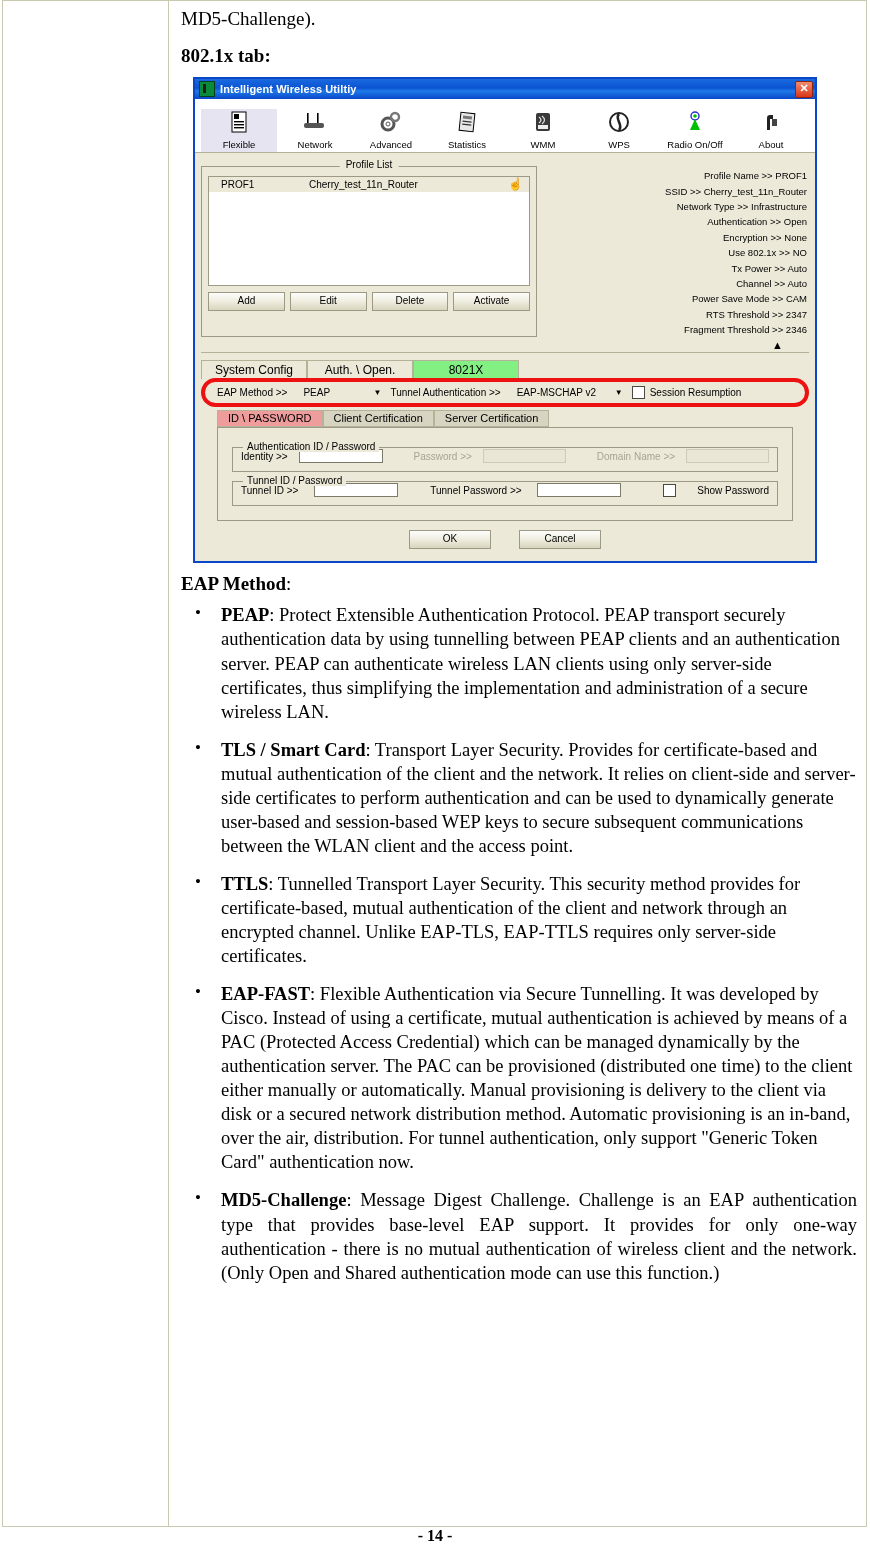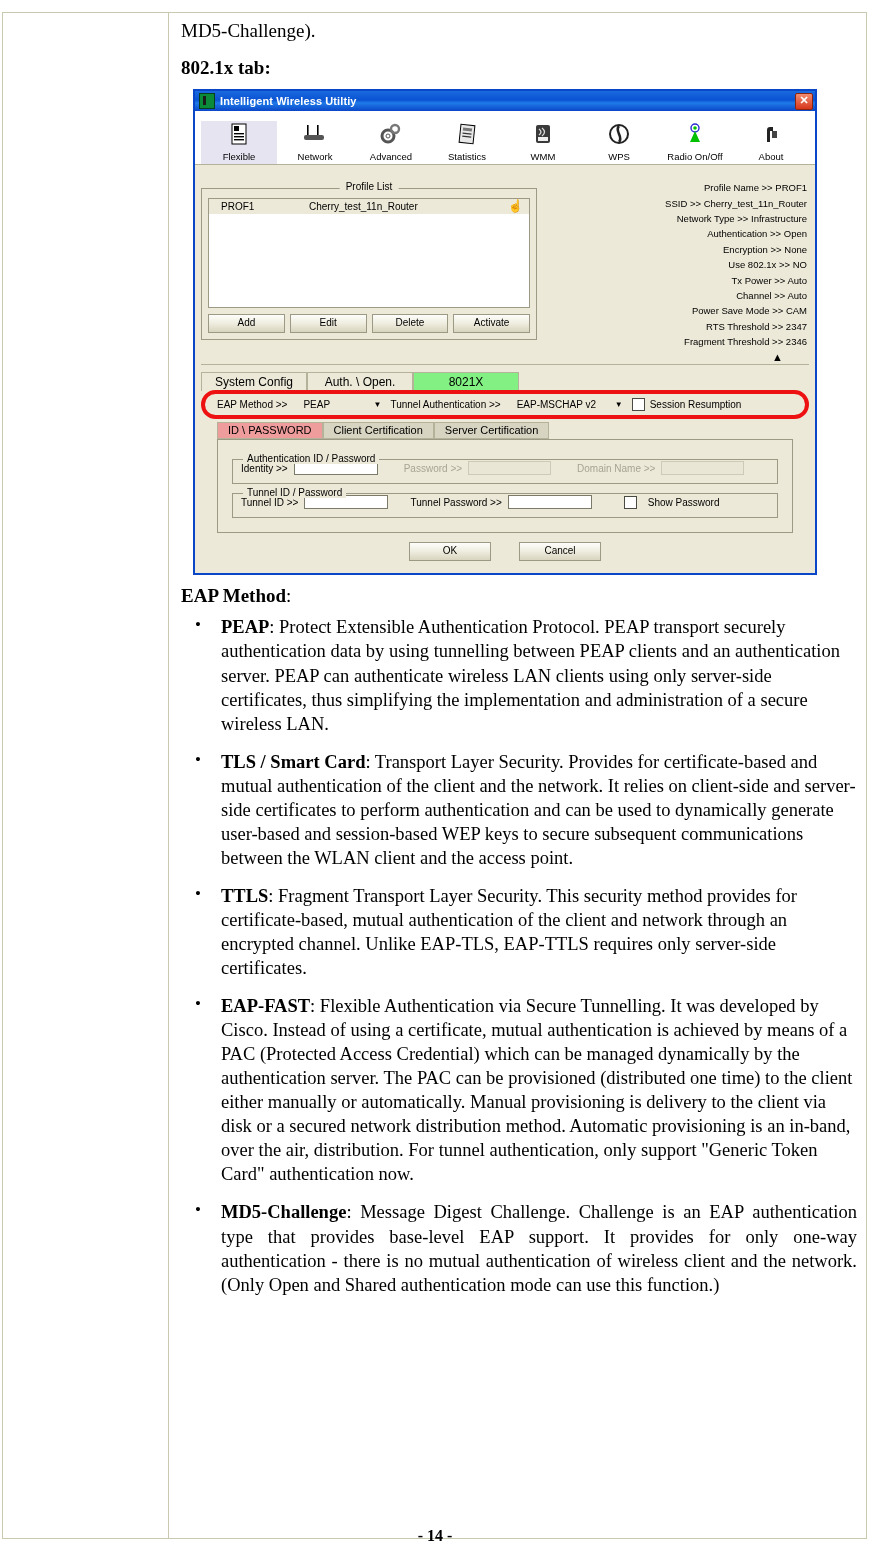--- a/index.html
+++ b/index.html
@@ -12,21 +12,21 @@
     height: 1568px;
     font-family: "Liberation Serif", serif;
     position: relative;
     overflow: hidden;
   }
 
   
   .doc-table {
     position: absolute;
     left: 2px;
-    top: 12px;
+    top: 0px;
     width: 864px;
     height: 1527px;
     border-collapse: collapse;
     table-layout: fixed;
   }
   .doc-table td {
     border: 1px solid #c9c9b0;
     vertical-align: top;
     padding: 0;
   }
@@ -166,21 +166,20 @@
 
   
   .app-body {
     background: #ece9d8;
     padding: 6px 6px 6px 6px;
   }
 
   .panel-row {
     display: flex;
     gap: 1px;
-    align-items: center;
   }
 
   
   .groupbox {
     border: 1px solid #9c9a84;
     position: relative;
     padding: 9px 6px 6px 6px;
     margin-top: 7px;
     background: #ece9d8;
     flex: 0 0 336px;
@@ -367,20 +366,21 @@
     padding: 0 4px;
     font-family: "Liberation Sans", sans-serif;
     font-size: 10px;
   }
   .field-row {
     display: flex;
     align-items: center;
     font-family: "Liberation Sans", sans-serif;
     font-size: 10px;
     gap: 6px;
+    justify-content: space-between;
   }
   .field-row .fl { white-space: nowrap; }
   .field-row .fl.dim { color: #a7a494; }
   .txtbox {
     height: 14px;
     border: 1px solid #7c7a68;
     background: #fff;
     box-sizing: border-box;
   }
   .txtbox.dim { border-color: #cdcab8; background: #e9e6d6; }
@@ -662,21 +662,21 @@
           <li>
             <span class="bullet-dot">•</span>
             <b>PEAP</b><span>: Protect Extensible Authentication Protocol. PEAP transport securely authentication data by using tunnelling between PEAP clients and an authentication server. PEAP can authenticate wireless LAN clients using only server-side certificates, thus simplifying the implementation and administration of a secure wireless LAN.</span>
           </li>
           <li>
             <span class="bullet-dot">•</span>
             <b>TLS / Smart Card</b><span>: Transport Layer Security. Provides for certificate-based and mutual authentication of the client and the network. It relies on client-side and server-side certificates to perform authentication and can be used to dynamically generate user-based and session-based WEP keys to secure subsequent communications between the WLAN client and the access point.</span>
           </li>
           <li>
             <span class="bullet-dot">•</span>
-            <b>TTLS</b><span>: Fragment Transport Layer Security. This security method provides for certificate-based, mutual authentication of the client and network through an encrypted channel. Unlike EAP-TLS, EAP-TTLS requires only server-side certificates.</span>
+            <b>TTLS</b><span>: Tunnelled Transport Layer Security. This security method provides for certificate-based, mutual authentication of the client and network through an encrypted channel. Unlike EAP-TLS, EAP-TTLS requires only server-side certificates.</span>
           </li>
           <li>
             <span class="bullet-dot">•</span>
             <b>EAP-FAST</b><span>: Flexible Authentication via Secure Tunnelling. It was developed by Cisco. Instead of using a certificate, mutual authentication is achieved by means of a PAC (Protected Access Credential) which can be managed dynamically by the authentication server. The PAC can be provisioned (distributed one time) to the client either manually or automatically. Manual provisioning is delivery to the client via disk or a secured network distribution method. Automatic provisioning is an in-band, over the air, distribution. For tunnel authentication, only support "Generic Token Card" authentication now.</span>
           </li>
           <li class="justified">
             <span class="bullet-dot">•</span>
             <b>MD5-Challenge</b><span>: Message Digest Challenge. Challenge is an EAP authentication type that provides base-level EAP support. It provides for only one-way authentication - there is no mutual authentication of wireless client and the network. (Only Open and Shared authentication mode can use this function.)</span>
           </li>
         </ul>

